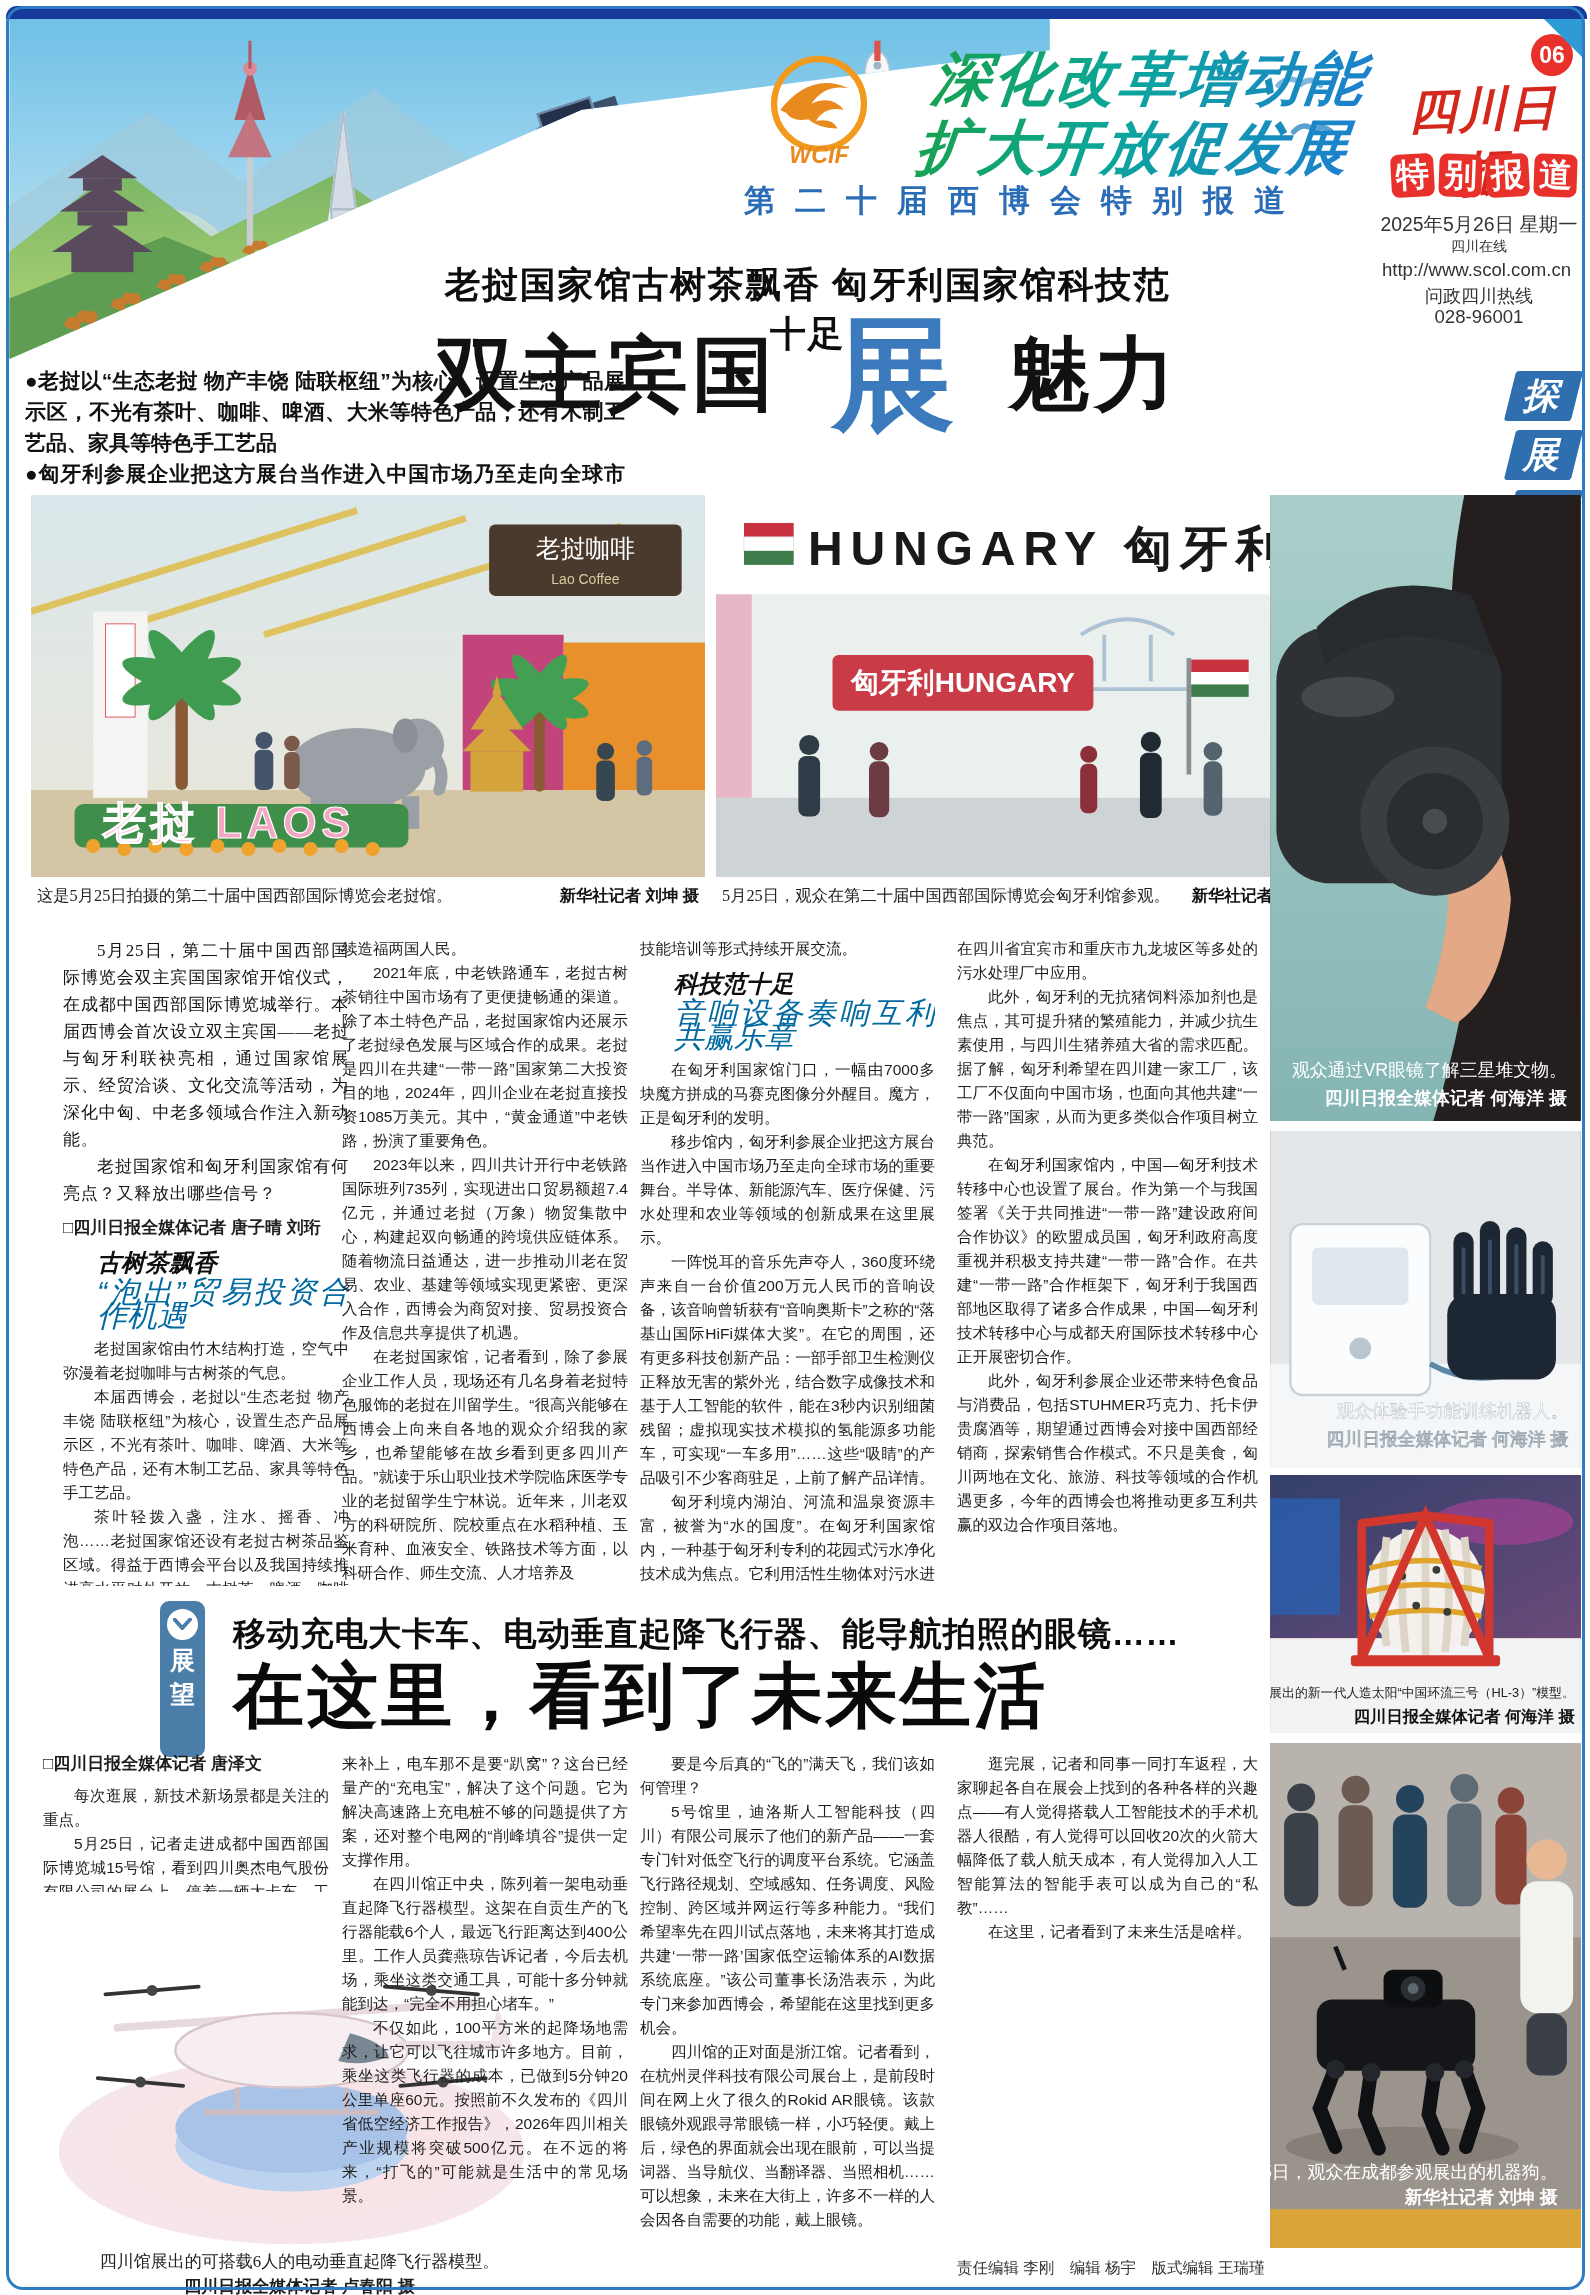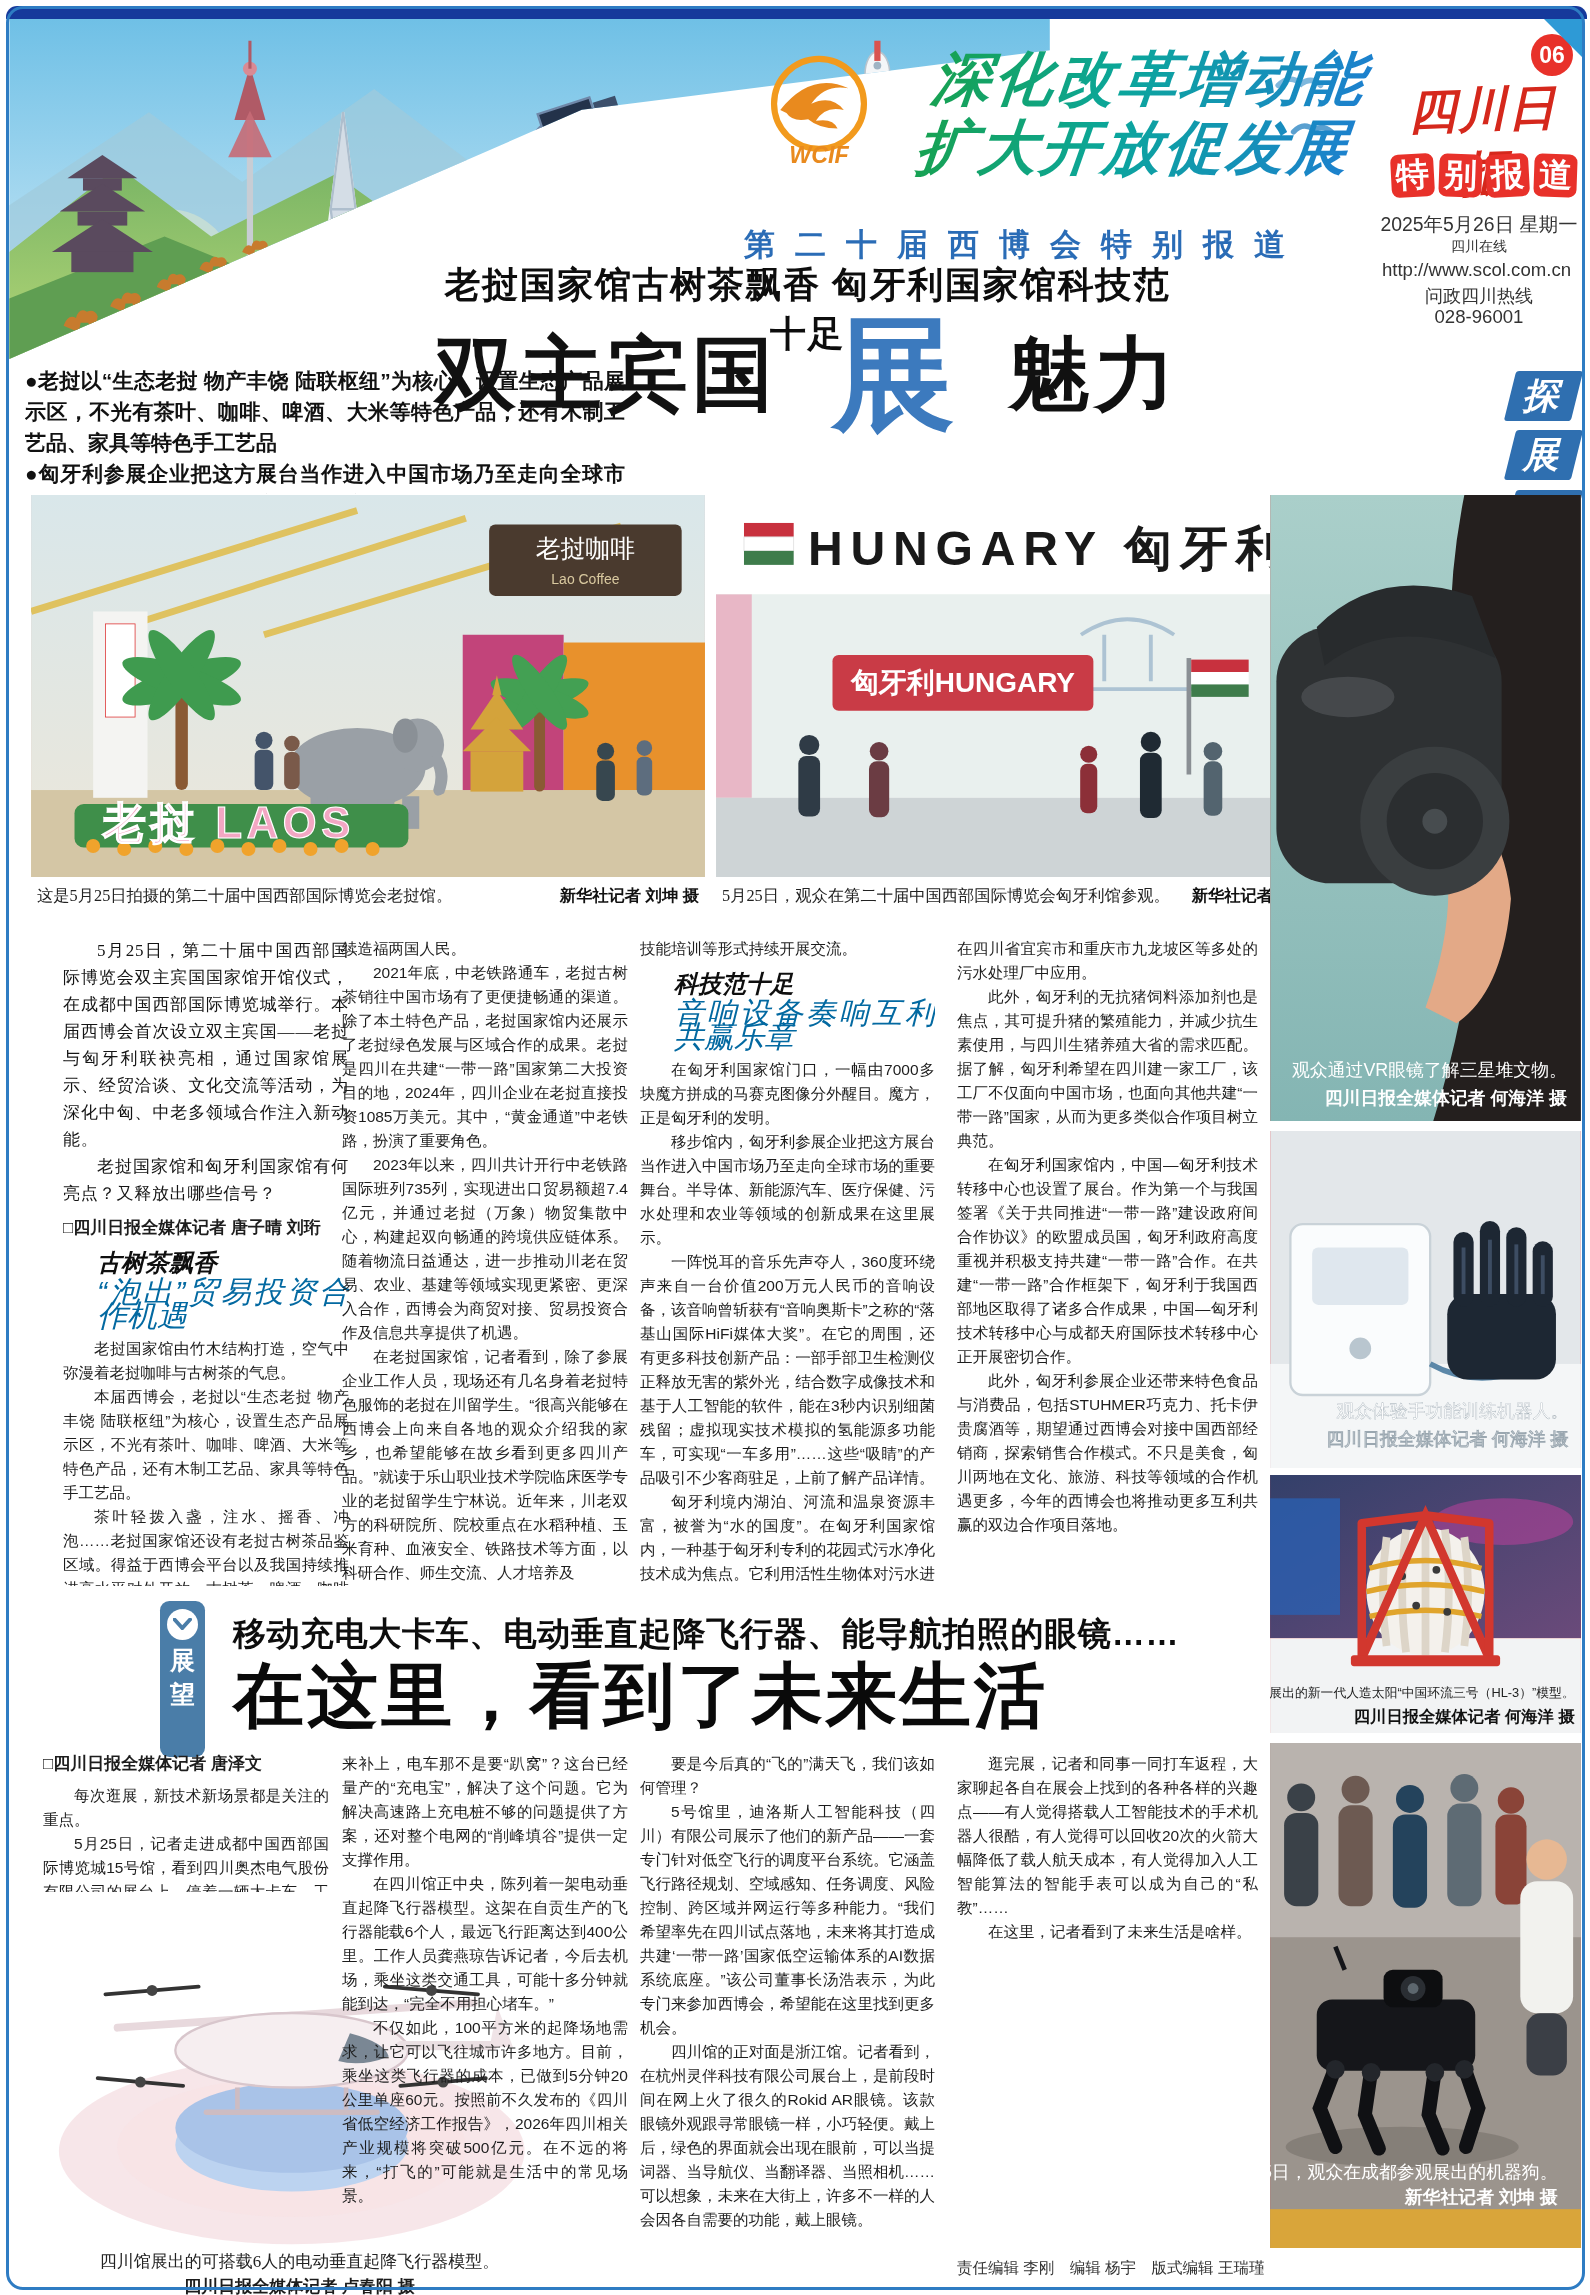--- a/index.html
+++ b/index.html
@@ -157,21 +157,21 @@
     </svg>
   </div>
 
   <svg class="abs" style="left:1274px;top:70px;" width="70" height="85" viewBox="0 0 90 110">
     <path d="M5 20 Q20 5 35 18 Q48 8 60 20" stroke="#7fb8dd" stroke-width="7" fill="none" stroke-linecap="round"></path>
     <path d="M25 80 Q38 66 52 78 Q62 70 74 80" stroke="#5aa0d0" stroke-width="7" fill="none" stroke-linecap="round"></path>
   </svg>
 
   <div class="abs slogan" style="left:870px;top:40px;width:559px;font-size:59px;">深化改革增动能</div>
   <div class="abs slogan" style="left:854px;top:109px;width:559px;font-size:59px;">扩大开放促发展</div>
-  <div class="abs series-kicker" style="left:714px;top:180px;width:621px;margin-top:44px;">第二十届西博会特别报道</div>
+  <div class="abs series-kicker" style="left:714px;top:180px;width:621px;">第二十届西博会特别报道</div>
 
   <div class="abs pagenum" style="left:1531px;top:34px;">06</div>
   <div class="abs papername" style="left:1387px;top:78px;width:194px;">四川日报</div>
   <div class="abs secrow" style="left:1387px;top:154px;width:194px;">
     <div class="sec-block">特</div>
     <div class="sec-block">别</div>
     <div class="sec-block">报</div>
     <div class="sec-block">道</div>
   </div>
   <div class="abs mast-small" style="left:1375px;top:211px;width:208px;font-size:19.4px;">2025年5月26日 星期一</div>

